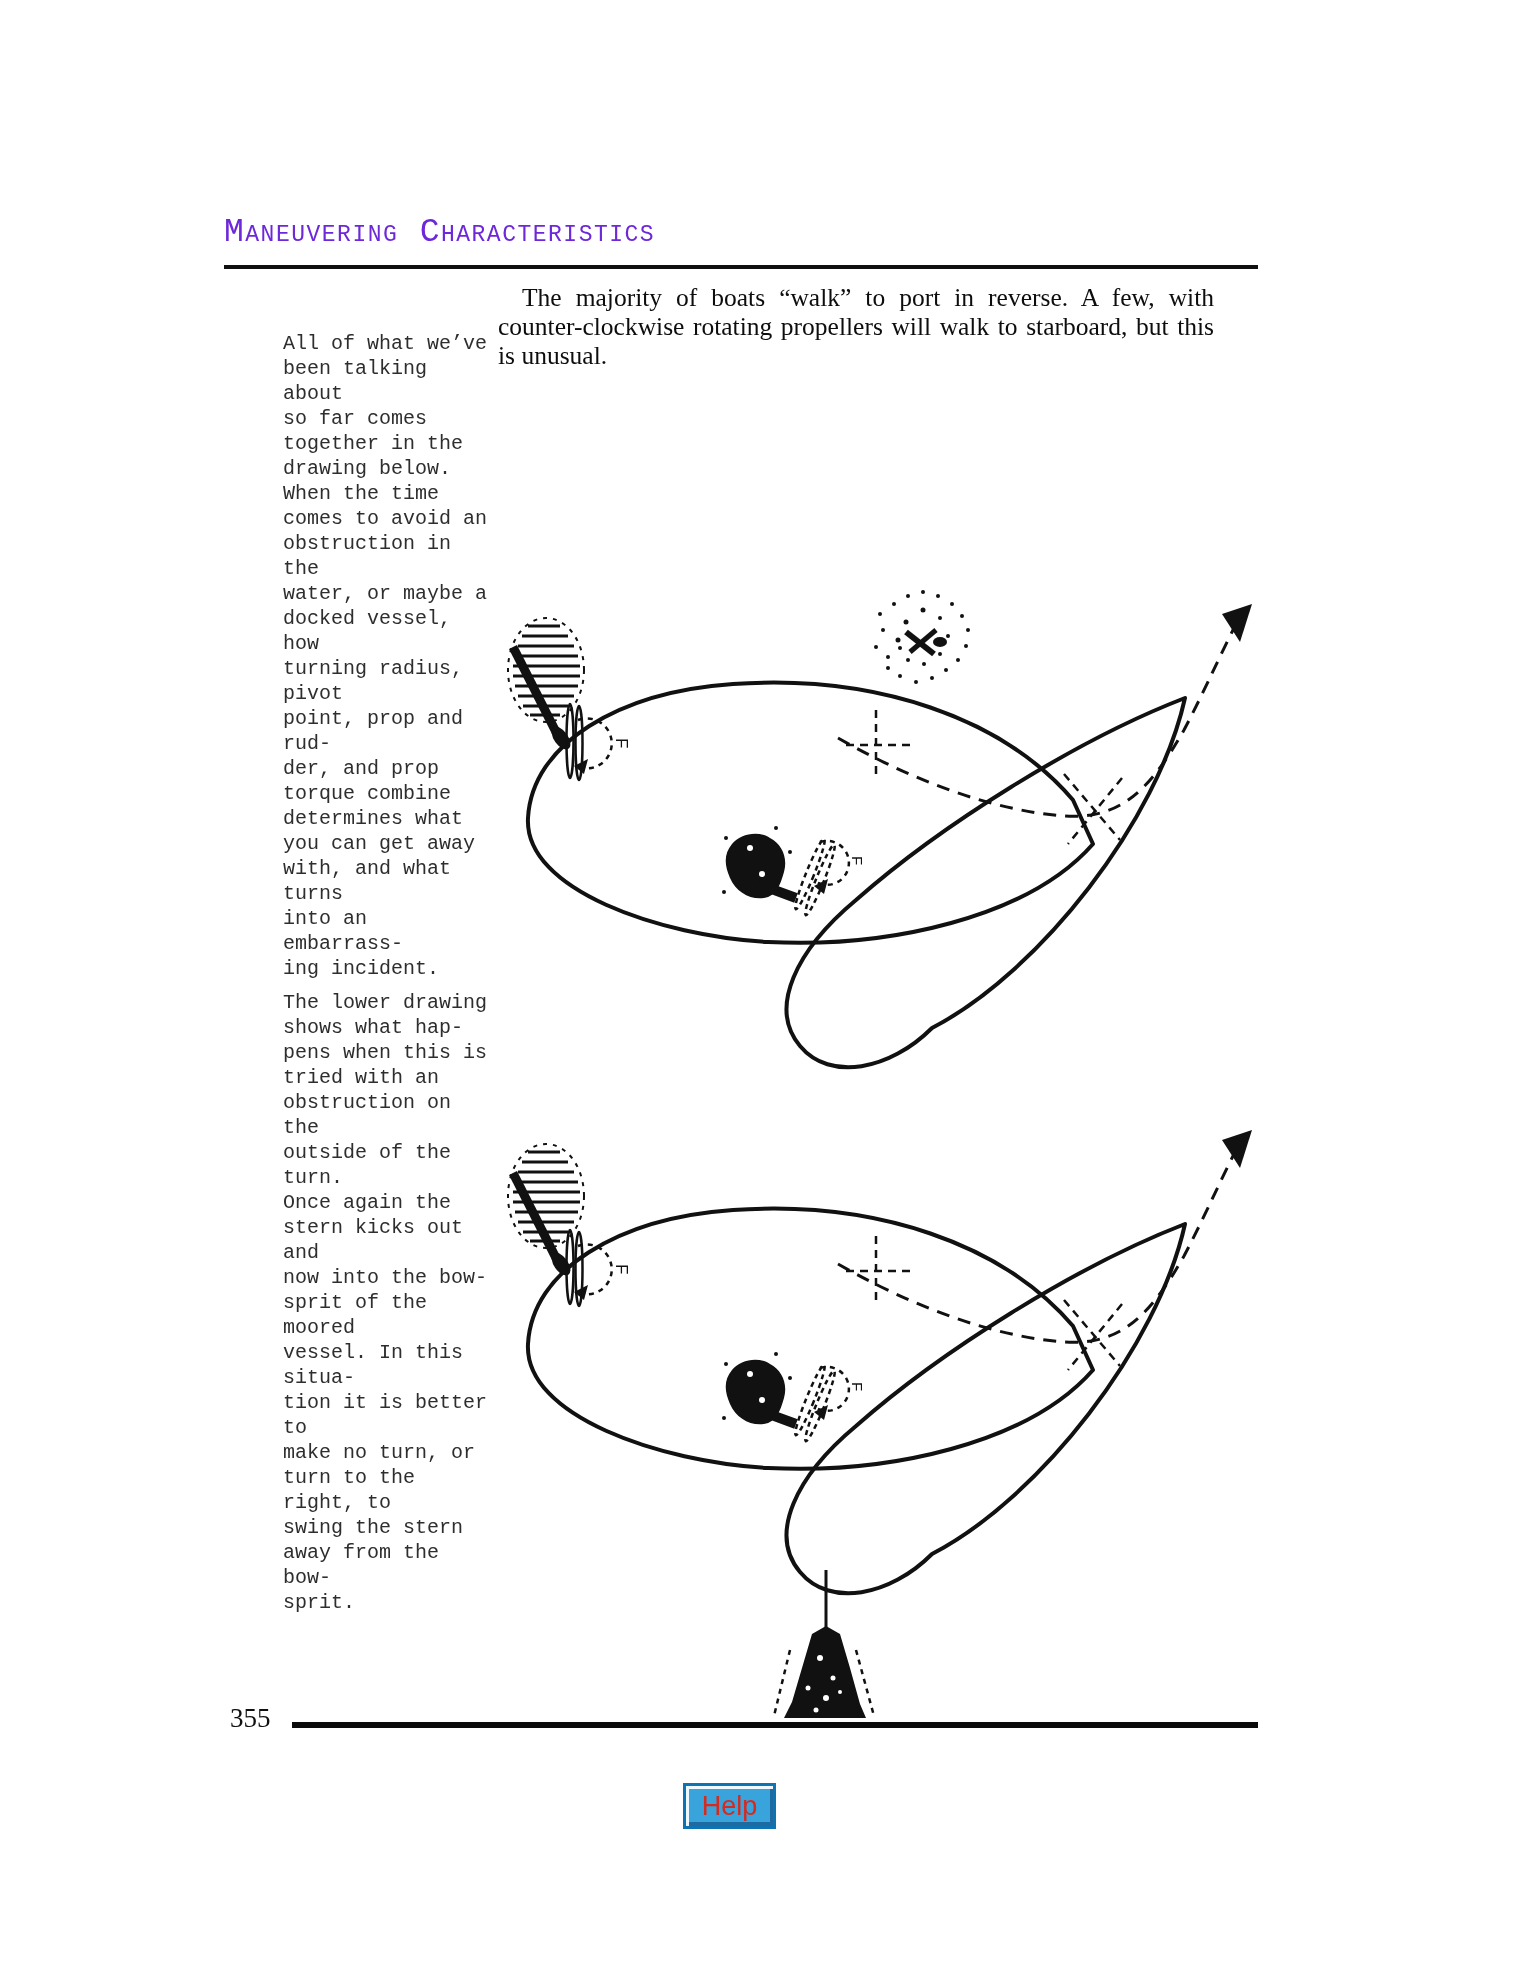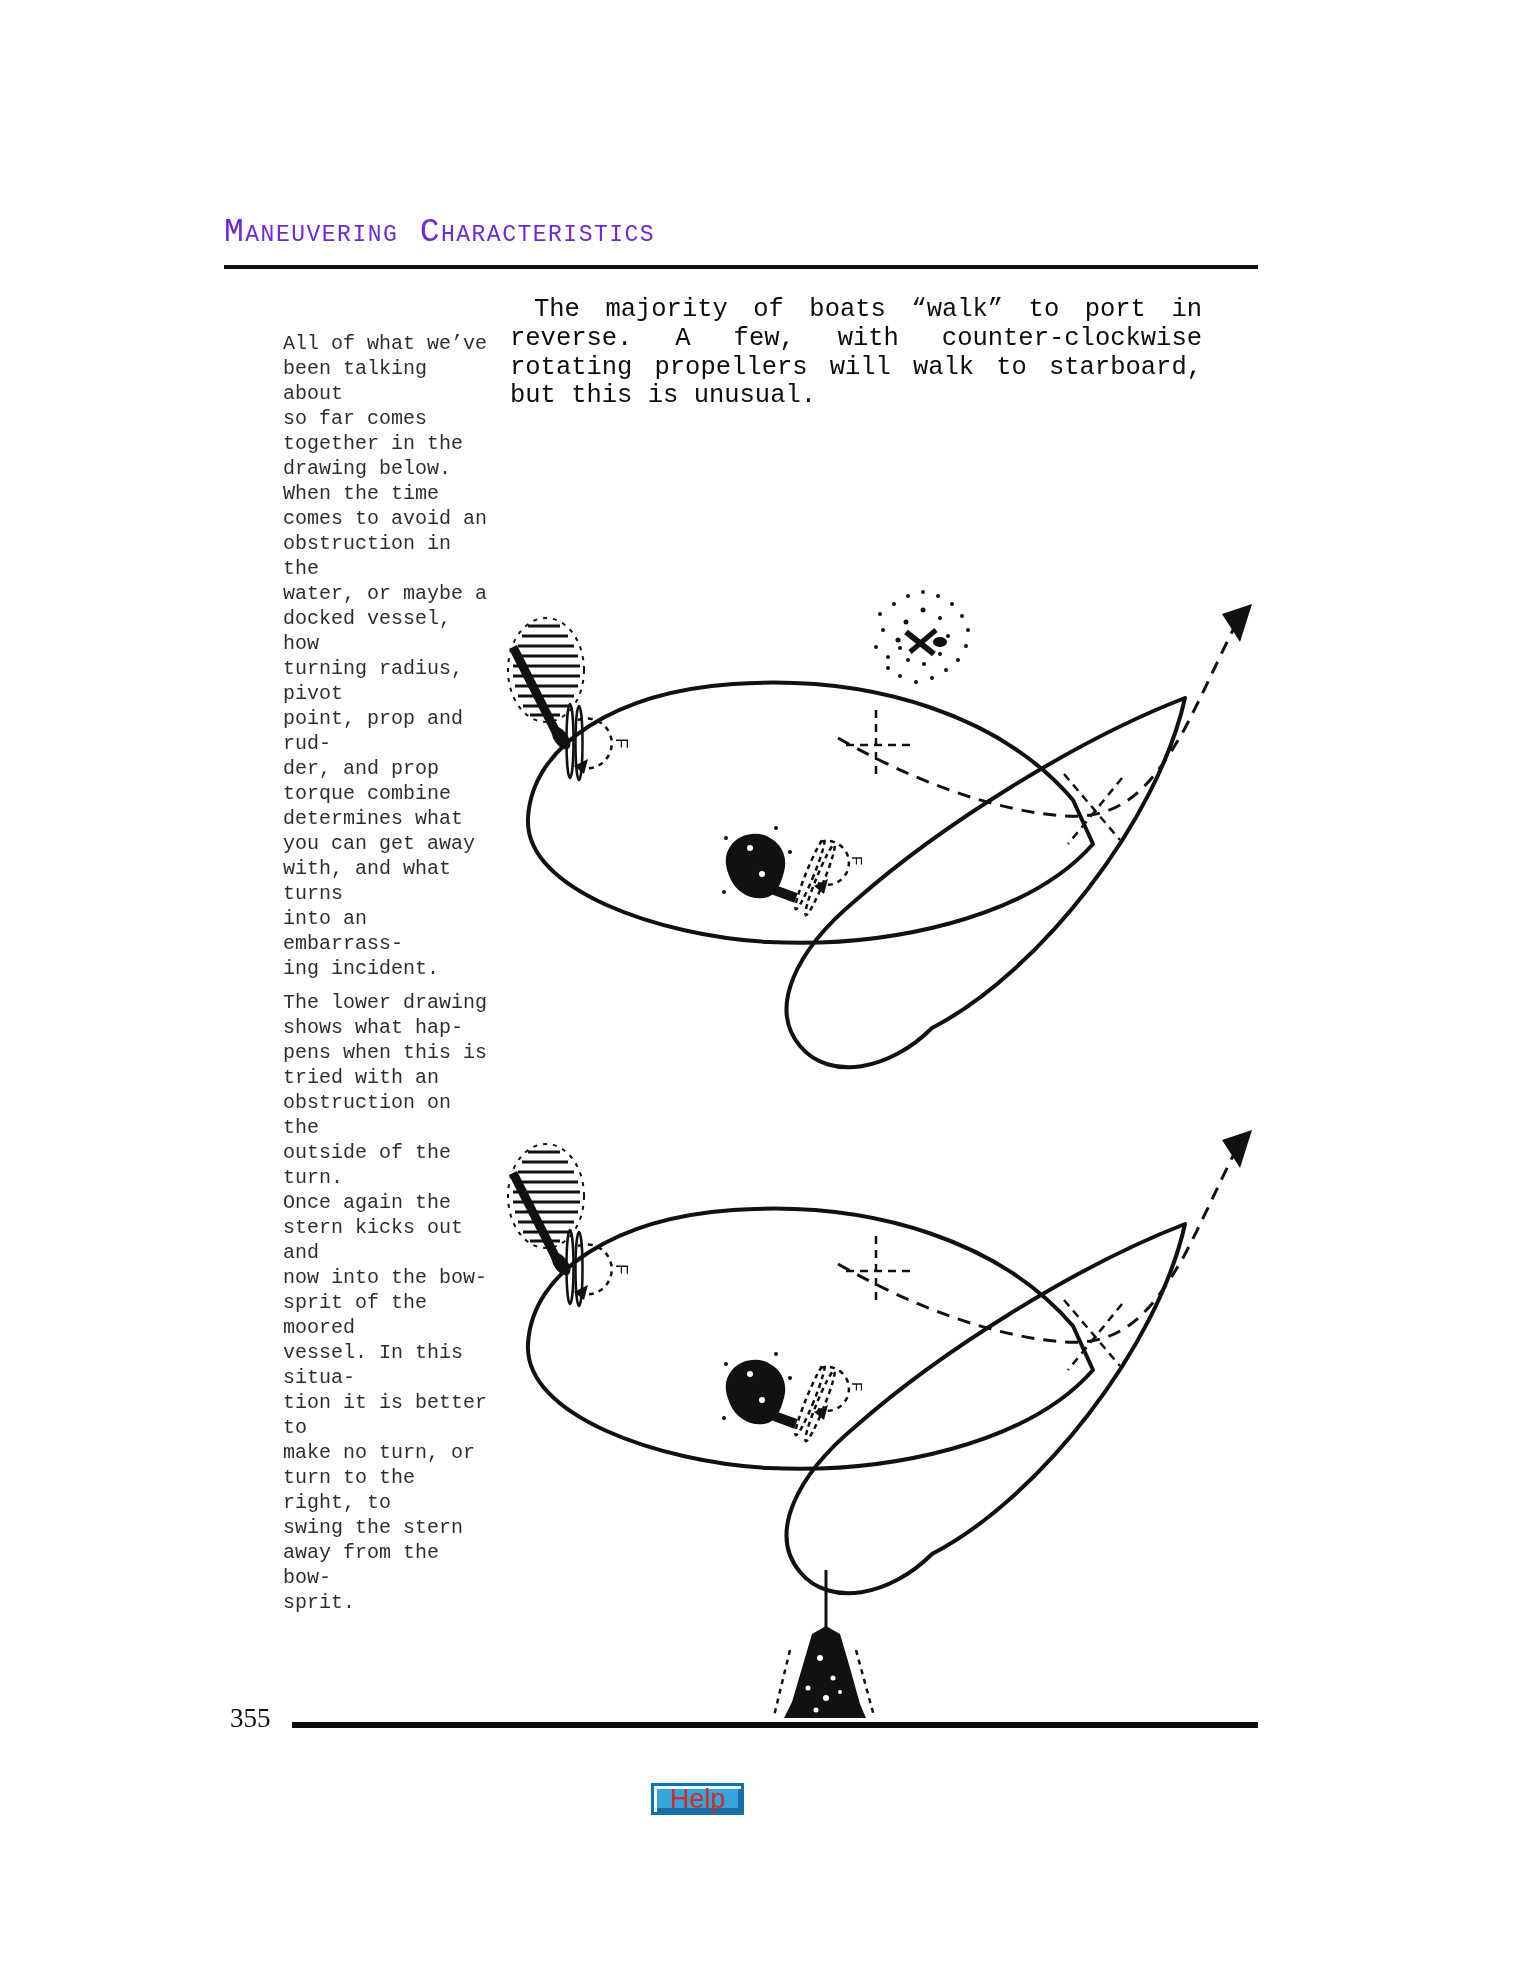--- a/index.html
+++ b/index.html
@@ -17,31 +17,31 @@
   .header-rule{left:224px;top:265px;width:1034px;height:4px;background:#101010;}
   
   .sidebar{left:283px;top:331px;width:205px;}
   .sidebar p{
     margin:0 0 9px 0;font-family:Liberation Mono, monospace;
     font-size:20px;line-height:25px;color:#2e2e2e;white-space:pre-line;
   }
   
   .main-col{left:498px;top:284px;width:716px;}
   .main-col p{
-    margin:12px;font-size:25.5px;line-height:1.13;text-align:justify;
-    text-indent:24px;color:#0d0d0d;font-family:Liberation Mono, monospace;
+    margin:0;font-size:25.5px;line-height:1.13;text-align:justify;
+    text-indent:24px;color:#0d0d0d;
   }
   
   svg{display:block;}
   
   .page-number{left:230px;top:1703px;font-size:27px;color:#101010;}
   .footer-rule{left:292px;top:1722px;width:966px;height:6px;background:#0a0a0a;}
   
   .help-button{
-    left:651px;top:1783px;width:93px;height:32px;
+    left:683px;top:1783px;width:93px;height:46px;
     background:#39a3db;border:3px solid #0f72b2;
     box-shadow:inset 3px 3px 0 rgba(255,255,255,.92), inset -3px -4px 0 rgba(8,62,112,.55);
     color:#d32b20;font-family:"Liberation Sans", sans-serif;font-size:27px;
     display:flex;align-items:center;justify-content:center;
     cursor:pointer;padding:0;box-sizing:border-box;
   }
 </style>
 </head>
 <body>
 

